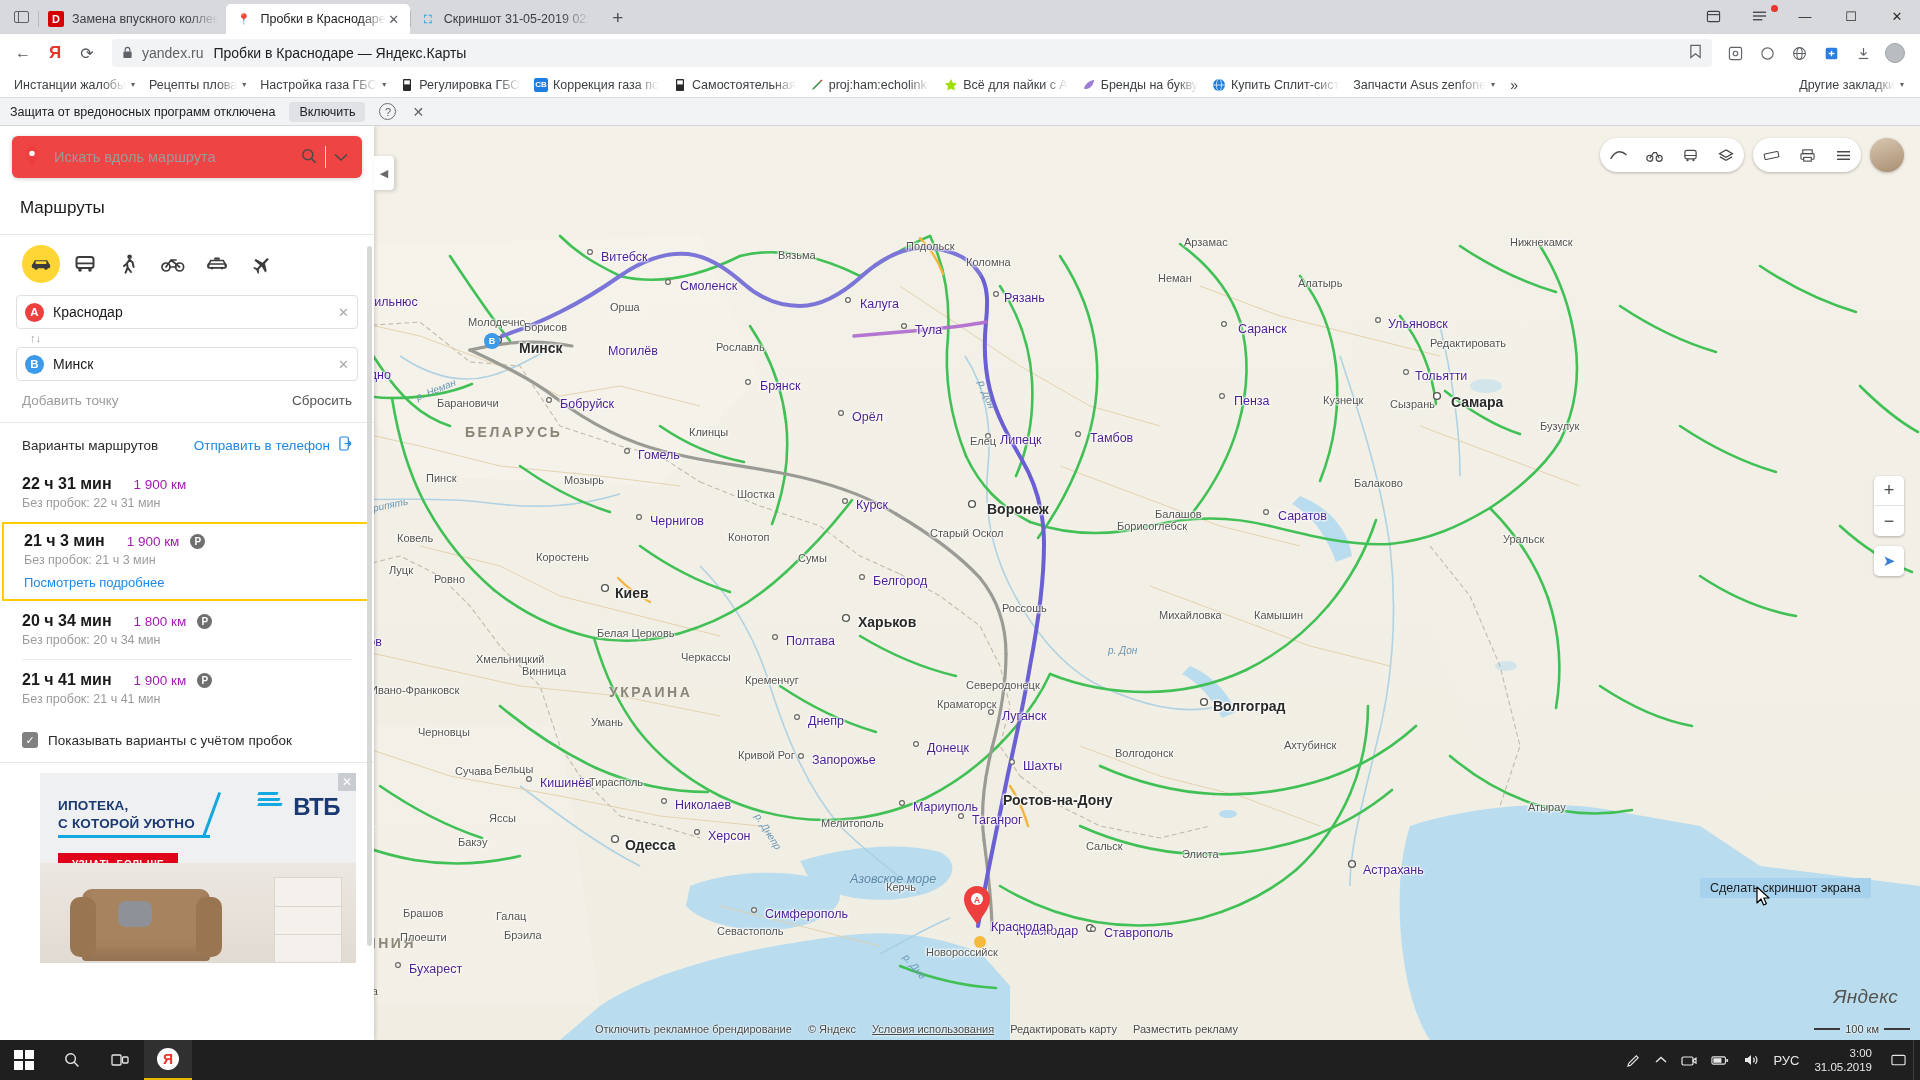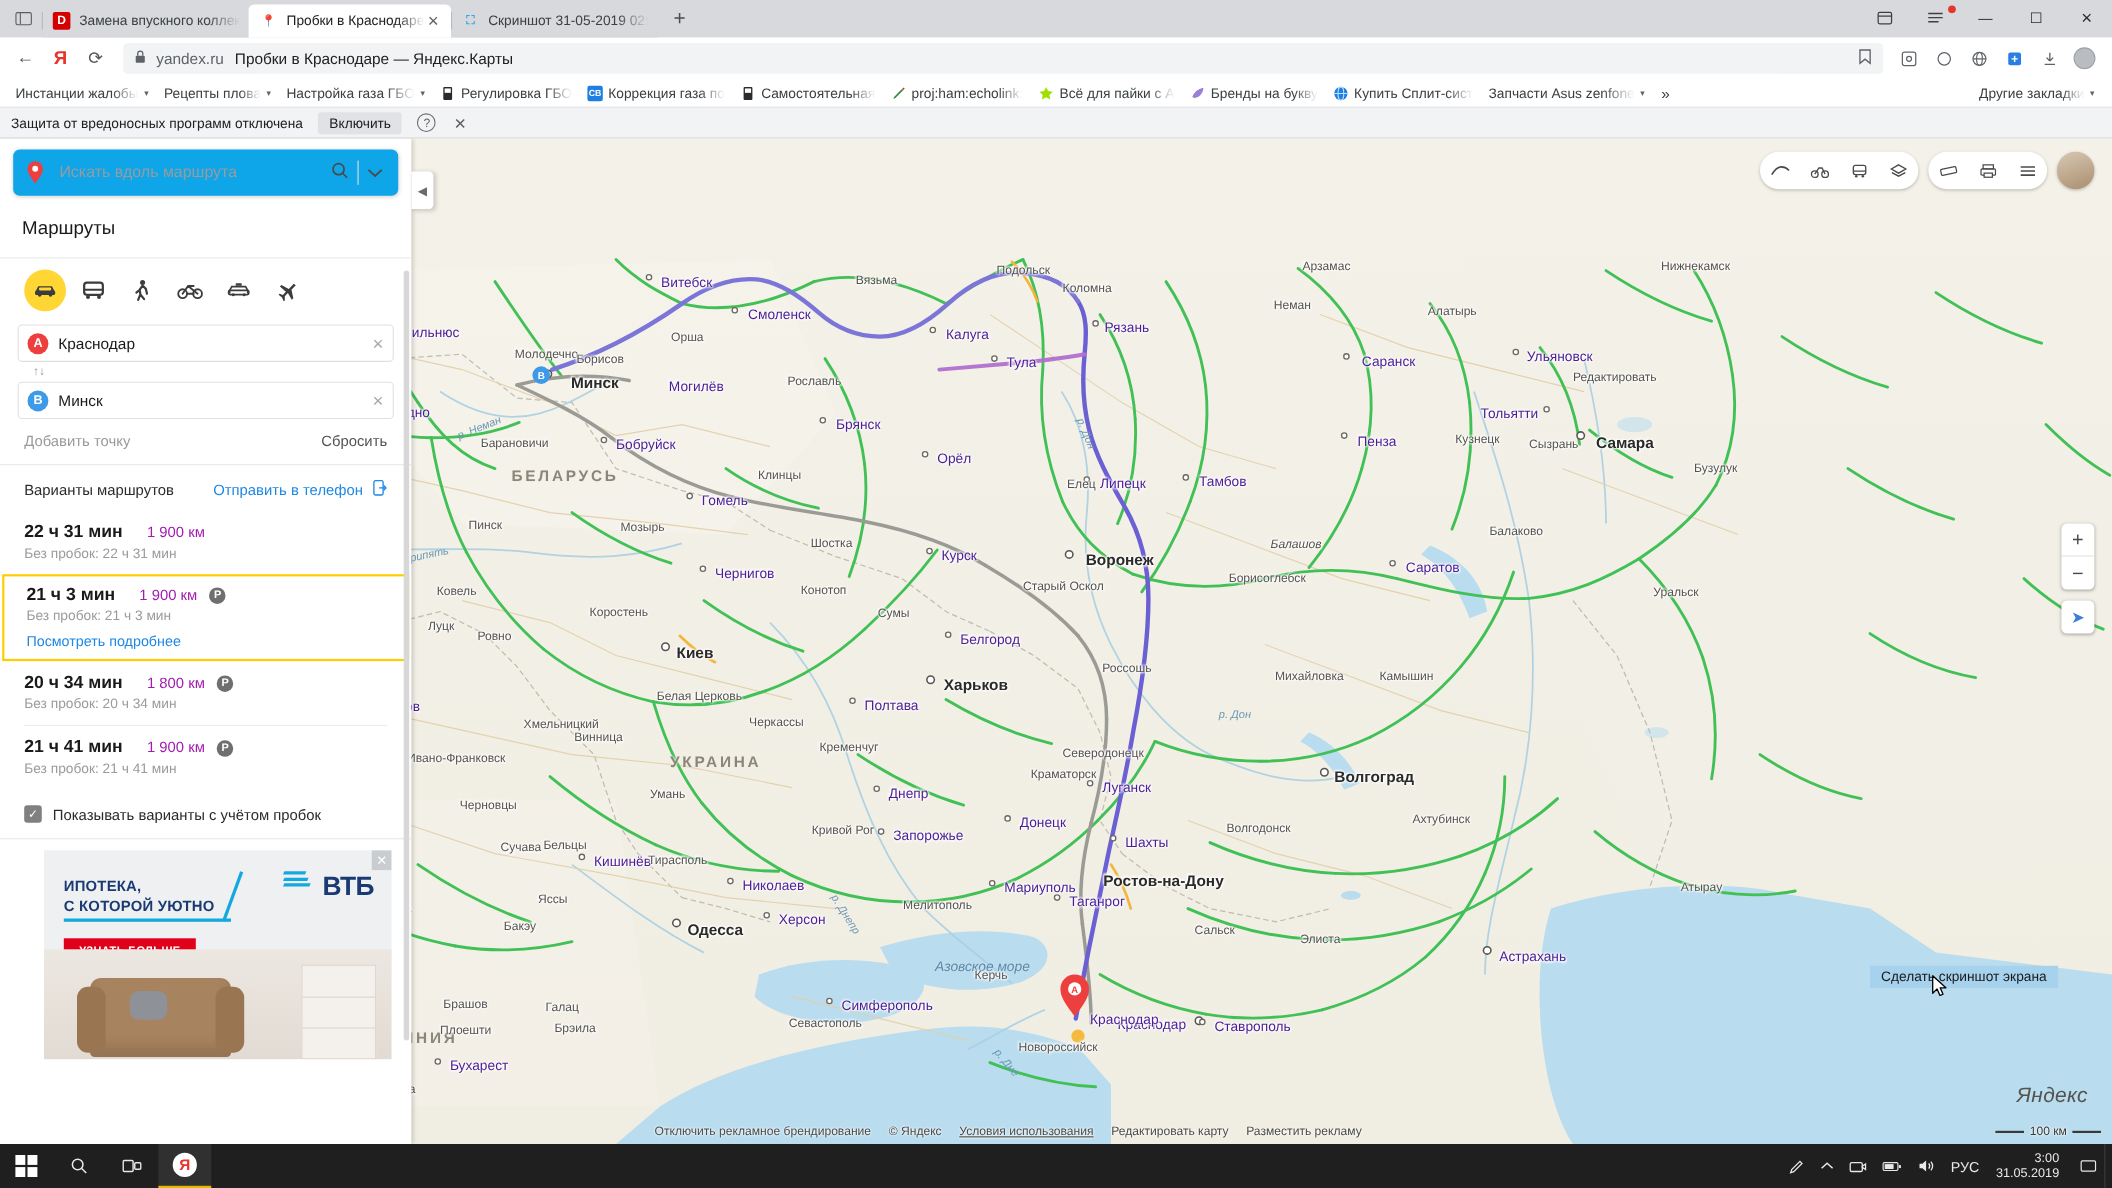--- a/index.html
+++ b/index.html
@@ -316,21 +316,21 @@
     box-shadow: 1px 0 4px rgba(0,0,0,.18);
     z-index: 20;
     display: flex; flex-direction: column;
   }
   .sb-searchwrap {
     padding: 10px 12px 8px 12px;
   }
   .sb-search {
     height: 42px;
     border-radius: 6px;
-    background: #0ea5e9;
+    background: #ef4444;
     box-shadow: 0 1px 4px rgba(0,0,0,.18);
     display: flex; align-items: center;
     padding: 0 8px 0 10px;
   }
   .pin-ico { width: 20px; flex: 0 0 20px; display:flex; justify-content:center; }
   .sb-search input {
     flex: 1 1 auto; border: none; outline: none;
     font-size: 14.5px; color: #2b2b2b; padding-left: 12px;
     font-family: "Liberation Sans", sans-serif; background: transparent;
   }
@@ -1025,42 +1025,42 @@
           <div class="city-label city-sm" style="left: 468px; top: 190px;">Молодечно</div>
           <div class="city-label city-sm" style="left: 524px; top: 195px;">Борисов</div>
           <div class="city-label city-md" style="left: 915px; top: 197px;">Тула</div>
           <div class="city-label city-md" style="left: 1238px; top: 196px;">Саранск</div>
           <div class="city-label city-md" style="left: 1388px; top: 191px;">Ульяновск</div>
           <div class="city-label city-lg" style="left: 519px; top: 214px;">Минск</div>
           <div class="city-label city-sm" style="left: 1430px; top: 211px;">Редактировать</div>
           <div class="city-label city-md" style="left: 608px; top: 218px;">Могилёв</div>
           <div class="city-label city-sm" style="left: 716px; top: 215px;">Рославль</div>
           <div class="city-label city-md" style="left: 350px; top: 242px;">Гродно</div>
-          <div class="city-label city-md" style="left: 1346px; top: 243px;">Тольятти</div>
+          <div class="city-label city-md" style="left: 1415px; top: 243px;">Тольятти</div>
           <div class="city-label city-md" style="left: 560px; top: 271px;">Бобруйск</div>
           <div class="city-label city-md" style="left: 760px; top: 253px;">Брянск</div>
           <div class="city-label city-sm" style="left: 437px; top: 271px;">Баранoвичи</div>
           <div class="city-label city-md" style="left: 1234px; top: 268px;">Пенза</div>
           <div class="city-label city-sm" style="left: 1323px; top: 268px;">Кузнецк</div>
           <div class="city-label city-sm" style="left: 1390px; top: 272px;">Сызрань</div>
           <div class="city-label city-lg" style="left: 1451px; top: 268px;">Самара</div>
           <div class="city-label city-md" style="left: 852px; top: 284px;">Орёл</div>
           <div class="city-label city-sm" style="left: 1540px; top: 294px;">Бузулук</div>
           <div class="city-label city-sm" style="left: 689px; top: 300px;">Клинцы</div>
           <div class="city-label city-sm" style="left: 970px; top: 309px;">Елец</div>
           <div class="city-label city-md" style="left: 1000px; top: 307px;">Липецк</div>
           <div class="city-label city-md" style="left: 1090px; top: 305px;">Тамбов</div>
           <div class="city-label city-md" style="left: 638px; top: 322px;">Гомель</div>
           <div class="city-label city-sm" style="left: 426px; top: 346px;">Пинск</div>
           <div class="city-label city-sm" style="left: 564px; top: 348px;">Мозырь</div>
           <div class="city-label city-sm" style="left: 1354px; top: 351px;">Балаково</div>
           <div class="city-label city-sm" style="left: 737px; top: 362px;">Шостка</div>
           <div class="city-label city-md" style="left: 856px; top: 372px;">Курск</div>
           <div class="city-label city-lg" style="left: 987px; top: 375px;">Воронеж</div>
-          <div class="city-label city-sm" style="left: 1155px; top: 363px; font-style: italic;">Балашов</div>
+          <div class="city-label city-sm" style="left: 1155px; top: 382px;">Балашов</div>
           <div class="city-label city-md" style="left: 1278px; top: 383px;">Саратов</div>
           <div class="city-label city-md" style="left: 650px; top: 388px;">Чернигов</div>
           <div class="city-label city-sm" style="left: 728px; top: 405px;">Конотоп</div>
           <div class="city-label city-sm" style="left: 930px; top: 401px;">Старый Оскол</div>
           <div class="city-label city-sm" style="left: 1117px; top: 394px;">Борисоглебск</div>
           <div class="city-label city-sm" style="left: 397px; top: 406px;">Ковель</div>
           <div class="city-label city-sm" style="left: 1503px; top: 407px;">Уральск</div>
           <div class="city-label city-sm" style="left: 798px; top: 426px;">Сумы</div>
           <div class="city-label city-sm" style="left: 389px; top: 438px;">Луцк</div>
           <div class="city-label city-sm" style="left: 434px; top: 447px;">Ровно</div>

